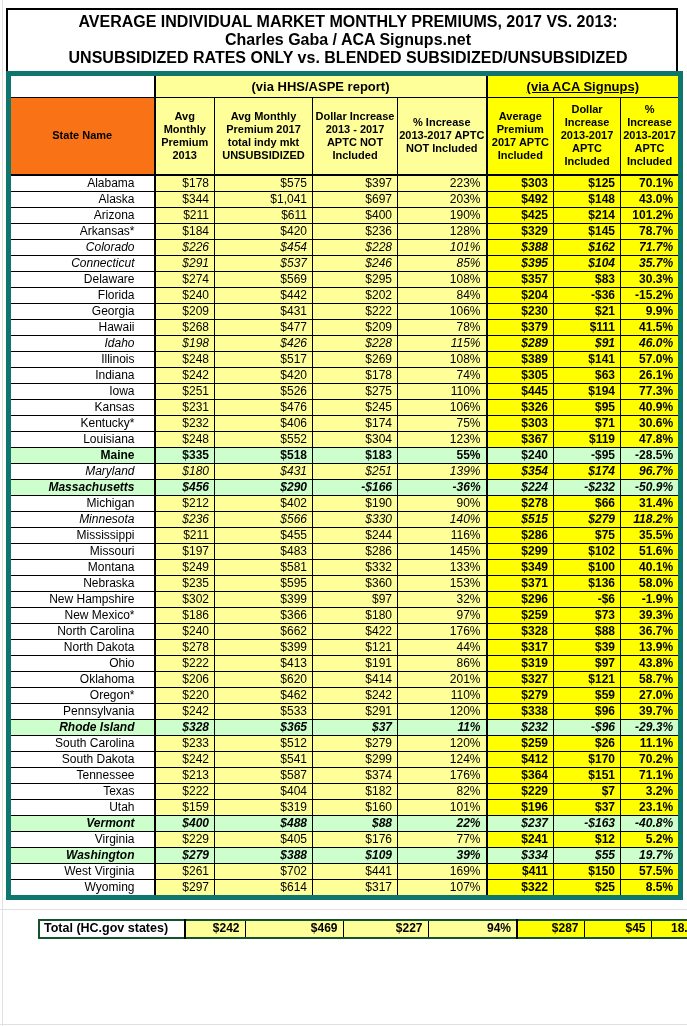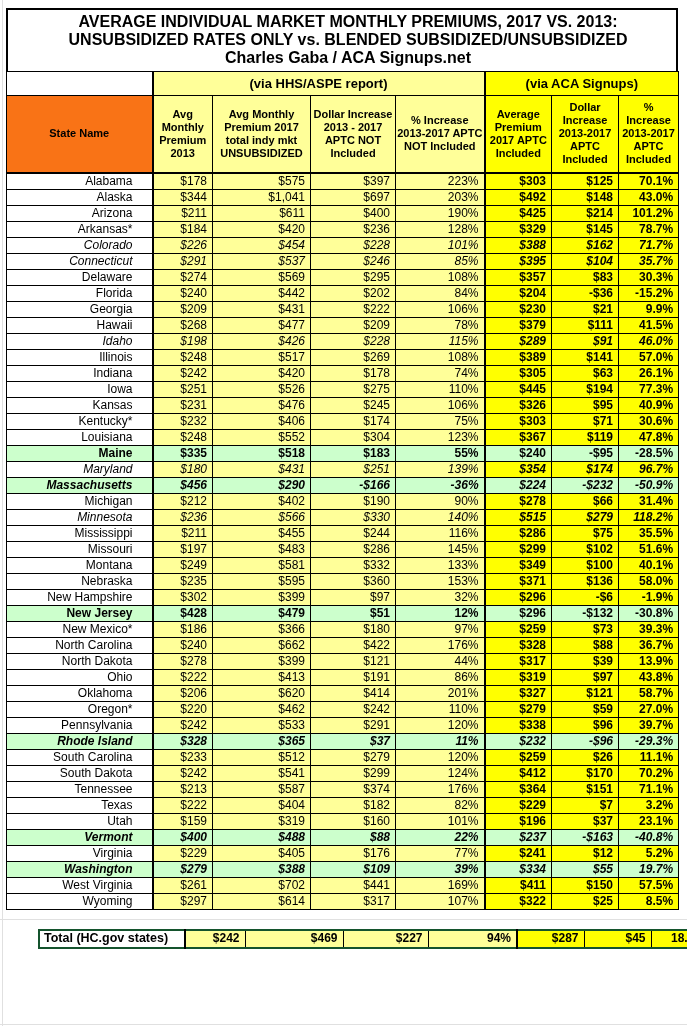--- a/index.html
+++ b/index.html
@@ -28,41 +28,41 @@
   }
   .title-box .tline {
     font-weight: bold;
     font-size: 16px;
     line-height: 18px;
     white-space: nowrap;
   }
 
   
   table { border-collapse: collapse; table-layout: fixed; width: 672px; }
-  table.main { margin-top: -2px; border: 1px solid #0f766e; }
+  table.main { margin-top: -2px; border: 5px solid #0f766e; }
   td {
     border: 1px solid #000;
     overflow: hidden;
     white-space: nowrap;
     font-size: 12px;
     padding: 0;
   }
   td.group-start { border-left: 2px solid #000; }
 
   
   tr.band td {
     height: 24px;
     font-weight: bold;
     font-size: 13px;
     text-align: center;
     vertical-align: middle;
   }
   td.band-blank { background: #fff; }
   td.band-hhs { background: var(--hhs, #ffff99); }
-  td.band-aca { background: var(--aca, #ffff00); }
+  td.band-aca { background: var(--aca, #ffff00); text-decoration: underline; }
 
   
   tr.colhead td {
     height: 77px;
     font-weight: bold;
     font-size: 11px;
     line-height: 13px;
     text-align: center;
     vertical-align: middle;
     white-space: normal;
@@ -101,22 +101,22 @@
 </style>
 </head>
 <body>
 
 <div class="margin-vline"></div>
 
 <div class="sheet">
 
   <div class="title-box">
     <div class="tline">AVERAGE INDIVIDUAL MARKET MONTHLY PREMIUMS, 2017 VS. 2013:</div>
+    <div class="tline">Charles Gaba / ACA Signups.net</div>
     <div class="tline">UNSUBSIDIZED RATES ONLY vs. BLENDED SUBSIDIZED/UNSUBSIDIZED</div>
-    <div class="tline">Charles Gaba / ACA Signups.net</div>
   </div>
 
   <table class="main">
     <colgroup>
       <col style="width:146px">
       <col style="width:60px">
       <col style="width:98px">
       <col style="width:85px">
       <col style="width:89px">
       <col style="width:67px">
@@ -404,30 +404,20 @@
         <tr>
           <td class="state">New Hampshire</td>
           <td class="num hhs group-start">$302</td>
           <td class="num hhs">$399</td>
           <td class="num hhs">$97</td>
           <td class="num hhs">32%</td>
           <td class="num aca group-start">$296</td>
           <td class="num aca">-$6</td>
           <td class="num aca">-1.9%</td>
         </tr>
-        <tr class="hl">
-          <td class="state">New Jersey</td>
-          <td class="num hhs group-start">$428</td>
-          <td class="num hhs">$479</td>
-          <td class="num hhs">$51</td>
-          <td class="num hhs">12%</td>
-          <td class="num aca group-start">$296</td>
-          <td class="num aca">-$132</td>
-          <td class="num aca">-30.8%</td>
-        </tr>
         <tr>
           <td class="state">New Mexico*</td>
           <td class="num hhs group-start">$186</td>
           <td class="num hhs">$366</td>
           <td class="num hhs">$180</td>
           <td class="num hhs">97%</td>
           <td class="num aca group-start">$259</td>
           <td class="num aca">$73</td>
           <td class="num aca">39.3%</td>
         </tr>

